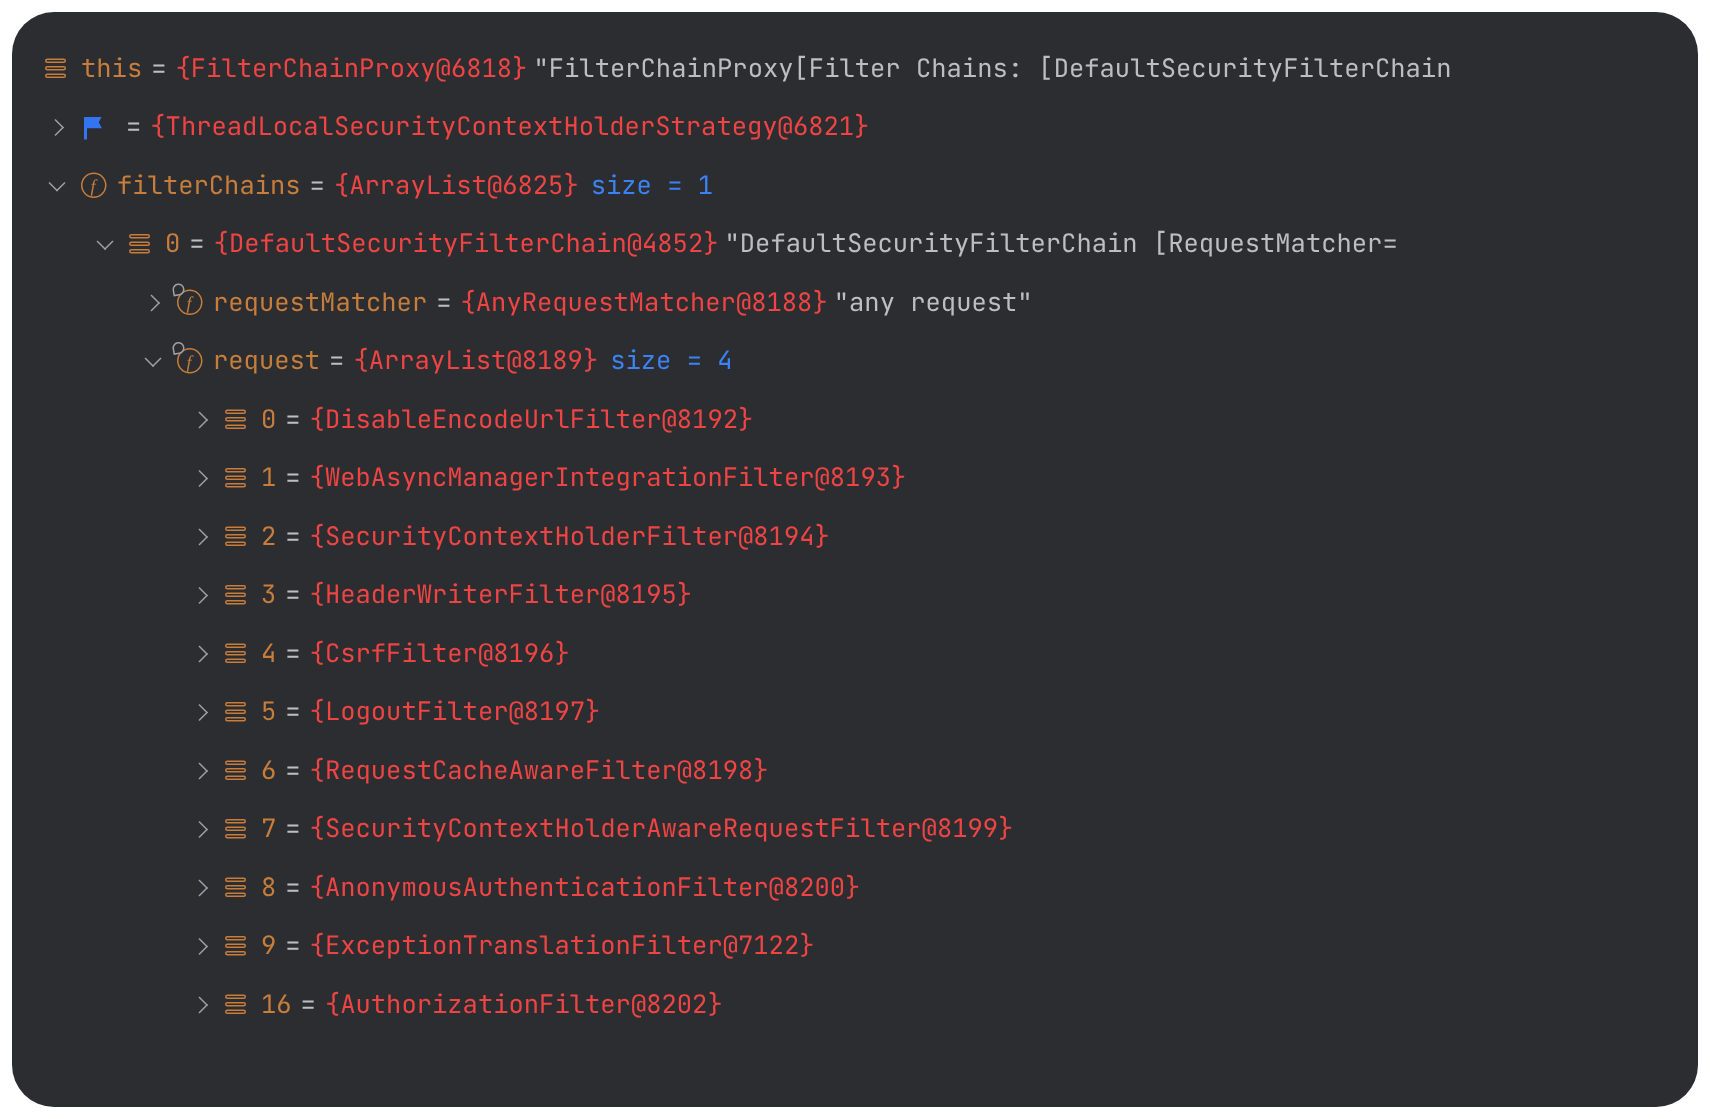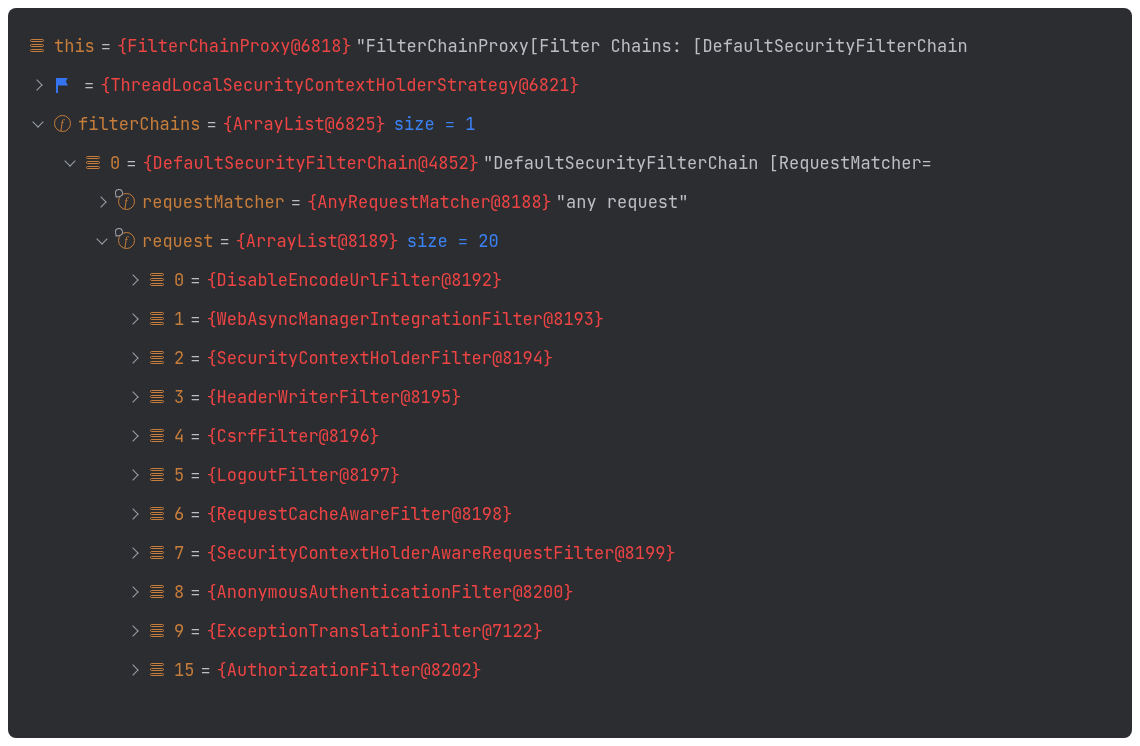--- a/index.html
+++ b/index.html
@@ -7,21 +7,21 @@
     margin: 0;
     padding: 8px;
     background: #ffffff;
     font-family: 'Segoe UI', 'JetBrains Mono', Consolas, 'SF Mono', monospace;
     font-size: 17px;
   }
   .panel {
     width: 1124px;
     height: 730px;
     background: #2b2d30;
-    border-radius: 8px;
+    border-radius: 28px;
     overflow: hidden;
     padding: 18px 0 18px 18px;
     color: #bcbec4;
     position: relative;
     text-align: right;
   }
   .row {
     display: flex;
     align-items: center;
     height: 39px;
@@ -218,21 +218,21 @@
     <span class="gutter">
         <span class="chev open"></span>
       </span>
     <span class="gutter">
         <span class="field-icon lock">f</span>
       </span>
     <span class="gap4"></span>
     <span class="name">request</span>
     <span class="eq">=</span>
     <span class="type">{ArrayList@8189}</span>
-    <span class="size">size = 20</span>
+    <span class="size">size = 4</span>
   </div>
 
   <div id="filter-items">
       <div class="row">
         <span class="indent"></span>
         <span class="indent"></span>
         <span class="indent"></span>
         <span class="gutter">
           <span class="chev closed"></span>
         </span>
@@ -427,19 +427,19 @@
           <span class="chev closed"></span>
         </span>
         <span class="gutter">
           <span class="obj-icon">
             <i></i>
             <i></i>
             <i></i>
           </span>
         </span>
         <span class="gap4"></span>
-        <span class="name">15</span>
+        <span class="name">16</span>
         <span class="eq">=</span>
         <span class="type">{AuthorizationFilter@8202}</span>
       </div>
     </div>
 
 </div>
 
 </body></html>

